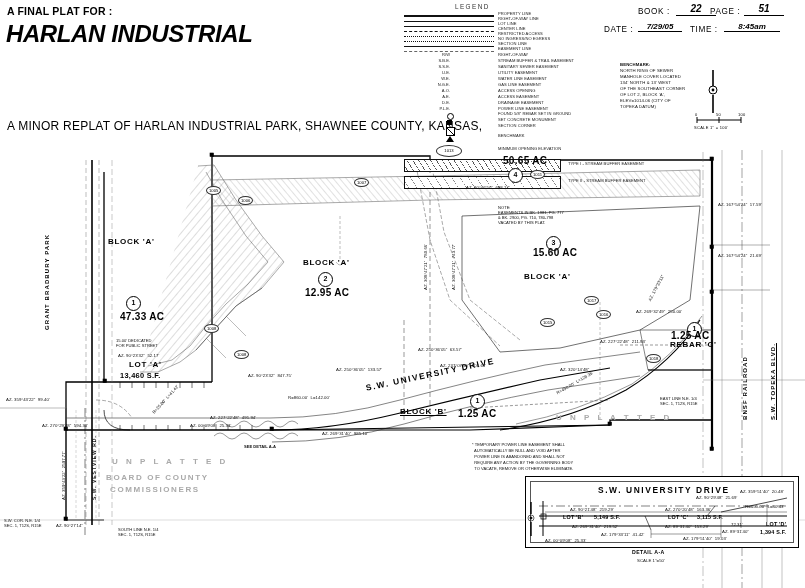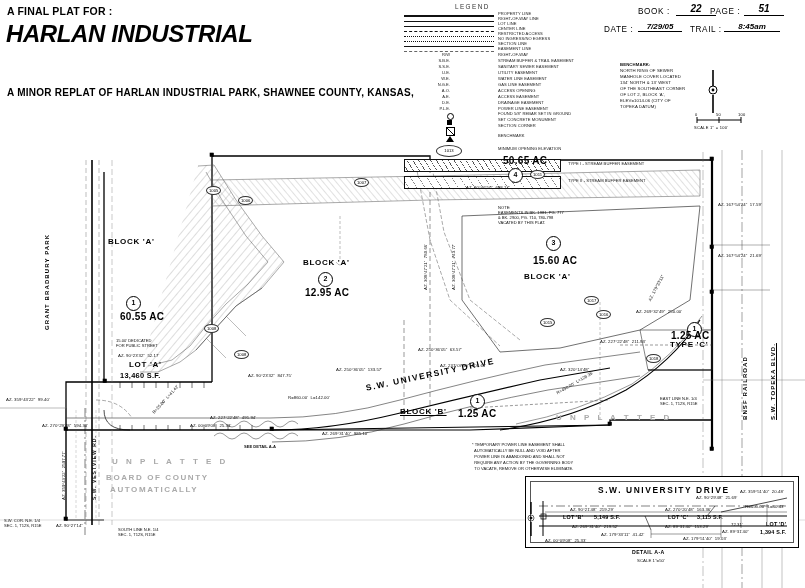--- a/index.html
+++ b/index.html
@@ -4,21 +4,21 @@
 <style>
   html,body{margin:0;padding:0;background:#fff;}
   body{width:805px;height:588px;overflow:hidden;
        font-family:"Liberation Sans",sans-serif;color:#000;position:relative;}
   #sheet{position:absolute;left:0;top:0;width:805px;height:588px;background:#fff;}
   .abs{position:absolute;}
   .t{position:absolute;white-space:pre;line-height:1.05;}
   
   .ttl-sub{font-size:10.5px;font-weight:bold;letter-spacing:.2px;}
   .ttl-main{font-size:24px;font-weight:bold;letter-spacing:-.4px;line-height:1.02;font-style:italic;}
-  .ttl-note{font-size:10px;font-weight:bold;letter-spacing:.25px;}
+  .ttl-note{font-size:12px;font-weight:normal;letter-spacing:.25px;margin-top:32px;}
   
   .lg-head{font-size:6.4px;letter-spacing:1.4px;color:#333;}
   .lg-txt{font-size:4.1px;color:#222;letter-spacing:.05px;}
   .lg-abbr{font-size:4.1px;color:#222;text-align:right;width:40px;}
   .lg-line{position:absolute;height:0;border-top:1px solid #111;}
   .lg-swatch{position:absolute;border:1px solid #111;background:
      repeating-linear-gradient(58deg,#fff 0 2px,#555 2px 2.6px,#fff 2.6px 5px);}
   
   .bp{font-size:8.2px;letter-spacing:.6px;text-align:center;}
   .bp-v{font-size:10px;font-weight:bold;font-style:italic;}
@@ -160,21 +160,21 @@
   <div class="t ttl-sub" style="left:7px;top:6px;">A FINAL PLAT FOR :</div>
   <div class="t ttl-main" style="left:6px;top:22px;">HARLAN INDUSTRIAL</div>
   <div class="t ttl-note" style="left:7px;top:88px;">A MINOR REPLAT OF HARLAN INDUSTRIAL PARK, SHAWNEE COUNTY, KANSAS,</div>
 
   <div class="t bp" style="left:638px;top:8px;">BOOK :</div>
   <div class="t bp-v bp-u" style="left:676px;top:4px;width:28px;">22</div>
   <div class="t bp" style="left:710px;top:8px;">PAGE :</div>
   <div class="t bp-v bp-u" style="left:744px;top:4px;width:26px;">51</div>
   <div class="t bp" style="left:604px;top:26px;">DATE :</div>
   <div class="t bp-v bp-u" style="left:638px;top:23px;width:44px;font-size:8px;">7/29/05</div>
-  <div class="t bp" style="left:690px;top:26px;">TRAIL :</div>
+  <div class="t bp" style="left:690px;top:26px;">TIME :</div>
   <div class="t bp-v bp-u" style="left:724px;top:23px;width:56px;font-size:8px;">8:45am</div>
 
   <div class="t lg-head" style="left:455px;top:4px;">LEGEND</div>
 
   <div class="abs">
     <div class="lg-line" style="left:404px;top:15px;width:90px;border-top-width:2px;"></div>
     <div class="lg-line" style="left:404px;top:21px;width:90px;"></div>
     <div class="lg-line" style="left:404px;top:26px;width:90px;"></div>
     <div class="lg-line" style="left:404px;top:31px;width:90px;border-top-style:dashed;"></div>
     <div class="lg-line" style="left:404px;top:36px;width:90px;border-top-style:dotted;"></div>
@@ -261,49 +261,49 @@
   <div class="t rd-sm vt" style="left:44px;top:330px;transform:rotate(-90deg);">GRANT BRADBURY PARK</div>
 
   <div class="t rd-sm vt" style="left:742px;top:420px;transform:rotate(-90deg);">BNSF RAILROAD</div>
 
   <div class="t rd-sm vt" style="left:770px;top:420px;transform:rotate(-90deg);text-decoration:underline;">S.W. TOPEKA BLVD.</div>
 
   <div class="t az5 vt" style="left:92px;top:500px;transform:rotate(-90deg);font-weight:bold;letter-spacing:1px;">S.W. VESTVIEW RD.</div>
 
   <div class="t blk" style="left:108px;top:238px;">BLOCK 'A'</div>
   <div class="lotnum" style="left:126px;top:296px;">1</div>
-  <div class="t ac" style="left:120px;top:312px;">60.55 AC</div>
+  <div class="t ac" style="left:120px;top:312px;">47.33 AC</div>
 
   <div class="t blk" style="left:303px;top:259px;">BLOCK 'A'</div>
   <div class="lotnum" style="left:318px;top:272px;">2</div>
   <div class="t ac" style="left:305px;top:288px;">12.95 AC</div>
 
   <div class="t blk" style="left:524px;top:273px;">BLOCK 'A'</div>
   <div class="lotnum" style="left:546px;top:236px;">3</div>
-  <div class="t ac" style="left:533px;top:256px;">15.60 AC</div>
+  <div class="t ac" style="left:533px;top:248px;">15.60 AC</div>
 
   <div class="t ac" style="left:503px;top:156px;">50.65 AC</div>
   <div class="lotnum" style="left:508px;top:168px;">4</div>
 
   <div class="t ac" style="left:458px;top:409px;">1.25 AC</div>
   <div class="lotnum" style="left:470px;top:394px;">1</div>
   <div class="t blk" style="left:400px;top:408px;text-decoration:underline;">BLOCK 'B'</div>
 
   <div class="lotnum" style="left:687px;top:322px;">1</div>
   <div class="t ac" style="left:671px;top:331px;">1.25 AC</div>
-  <div class="t blk" style="left:670px;top:341px;">TYPE 'C'</div>
+  <div class="t blk" style="left:670px;top:341px;">REBAR 'C'</div>
 
   <div class="t blk" style="left:129px;top:361px;">LOT 'A'</div>
   <div class="t sf" style="left:120px;top:372px;">13,460 S.F.</div>
 
   <div class="t rd" style="left:365px;top:384px;transform:rotate(-12deg);transform-origin:0 0;">S.W. UNIVERSITY DRIVE</div>
 
   <div class="t unpl" style="left:112px;top:458px;">U N P L A T T E D</div>
   <div class="t unpl" style="left:106px;top:474px;letter-spacing:1.6px;">BOARD OF COUNTY</div>
-  <div class="t unpl" style="left:110px;top:486px;letter-spacing:1.6px;">AUTOMATICALLY</div>
+  <div class="t unpl" style="left:110px;top:486px;letter-spacing:1.6px;">COMMISSIONERS</div>
   <div class="t unpl" style="left:556px;top:414px;">U N P L A T T E D</div>
 
   <div class="t note" style="left:498px;top:205px;">NOTE:</div>
   <div class="t note" style="left:498px;top:210px;">EASEMENTS IN BK. 1981, PG. 777</div>
   <div class="t note" style="left:498px;top:215px;">&amp; BK. 2900, PG. 710, 780-798</div>
   <div class="t note" style="left:498px;top:220px;">VACATED BY THIS PLAT.</div>
 
   <div class="t note" style="left:472px;top:442px;">* TEMPORARY POWER LINE EASEMENT SHALL</div>
   <div class="t note" style="left:472px;top:448px;">  AUTOMATICALLY BE NULL AND VOID AFTER</div>
   <div class="t note" style="left:472px;top:454px;">  POWER LINE IS ABANDONED AND SHALL NOT</div>

